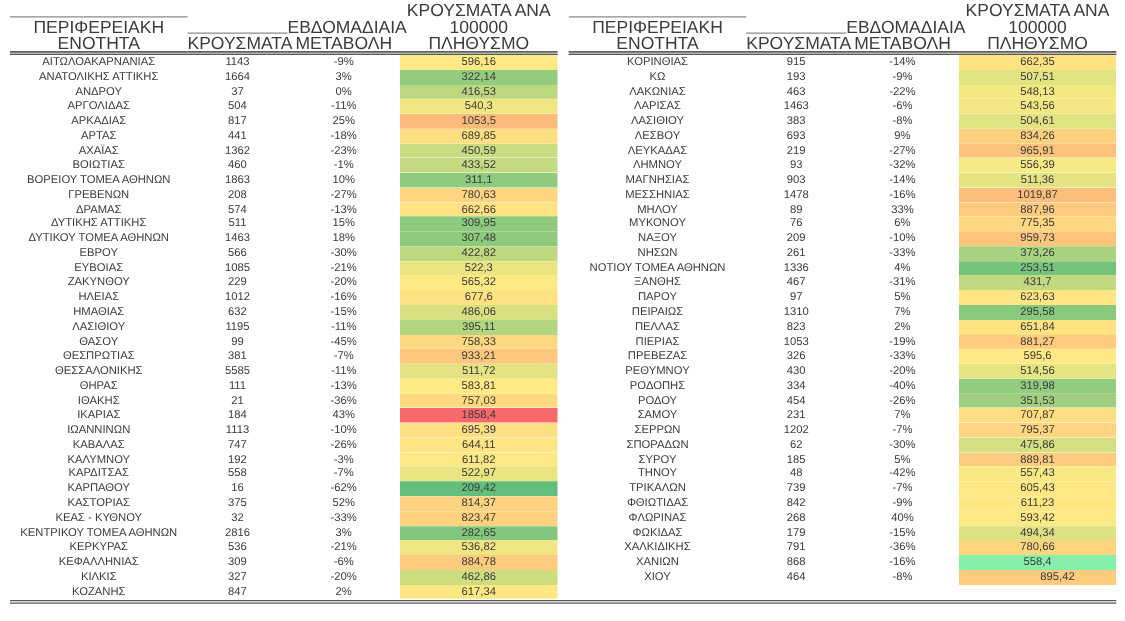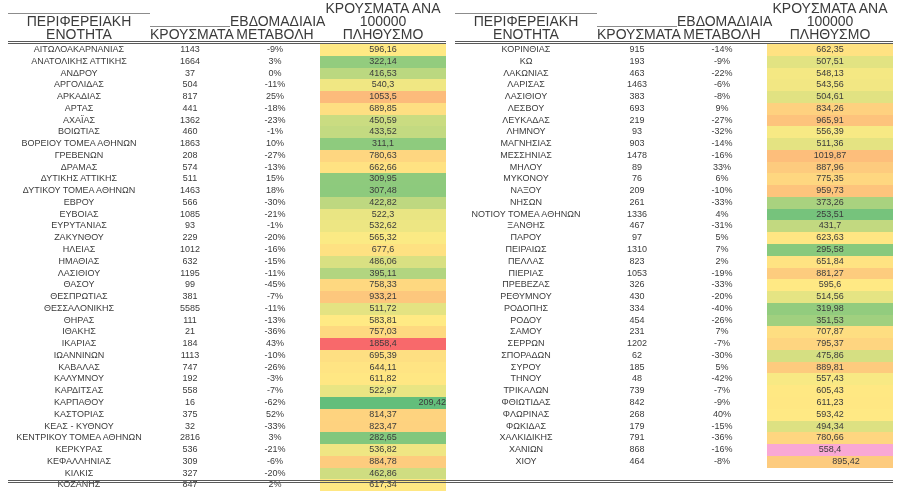--- a/index.html
+++ b/index.html
@@ -171,26 +171,20 @@
           <td>-30%</td>
           <td style="background: rgb(190, 216, 128); text-align: center;">422,82</td>
         </tr>
         <tr>
           <td>ΕΥΒΟΙΑΣ</td>
           <td>1085</td>
           <td>-21%</td>
           <td style="background: rgb(233, 229, 131);">522,3</td>
         </tr>
         <tr>
-          <td>ΕΥΡΥΤΑΝΙΑΣ</td>
-          <td>93</td>
-          <td>-1%</td>
-          <td style="background: rgb(237, 230, 131);">532,62</td>
-        </tr>
-        <tr>
           <td>ΖΑΚΥΝΘΟΥ</td>
           <td>229</td>
           <td>-20%</td>
           <td style="background: rgb(251, 234, 132);">565,32</td>
         </tr>
         <tr>
           <td>ΗΛΕΙΑΣ</td>
           <td>1012</td>
           <td>-16%</td>
           <td style="background: rgb(254, 225, 130);">677,6</td>
@@ -264,21 +258,21 @@
         <tr>
           <td>ΚΑΡΔΙΤΣΑΣ</td>
           <td>558</td>
           <td>-7%</td>
           <td style="background: rgb(233, 229, 131);">522,97</td>
         </tr>
         <tr>
           <td>ΚΑΡΠΑΘΟΥ</td>
           <td>16</td>
           <td>-62%</td>
-          <td style="background: rgb(99, 190, 123); text-align: right;">209,42</td>
+          <td style="background: rgb(99, 190, 123);">209,42</td>
         </tr>
         <tr>
           <td>ΚΑΣΤΟΡΙΑΣ</td>
           <td>375</td>
           <td>52%</td>
           <td style="background: rgb(254, 211, 127);">814,37</td>
         </tr>
         <tr>
           <td>ΚΕΑΣ - ΚΥΘΝΟΥ</td>
           <td>32</td>
@@ -543,21 +537,21 @@
         <tr>
           <td>ΧΑΛΚΙΔΙΚΗΣ</td>
           <td>791</td>
           <td>-36%</td>
           <td style="background: rgb(254, 214, 128);">780,66</td>
         </tr>
         <tr>
           <td>ΧΑΝΙΩΝ</td>
           <td>868</td>
           <td>-16%</td>
-          <td style="background: #f9a8d4;">558,4</td>
+          <td style="background: #86efac;">558,4</td>
         </tr>
         <tr>
           <td>ΧΙΟΥ</td>
           <td>464</td>
           <td>-8%</td>
           <td style="background: rgb(253, 203, 126); padding-left: 32px;">895,42</td>
         </tr>
       </tbody>
   </table>
 

